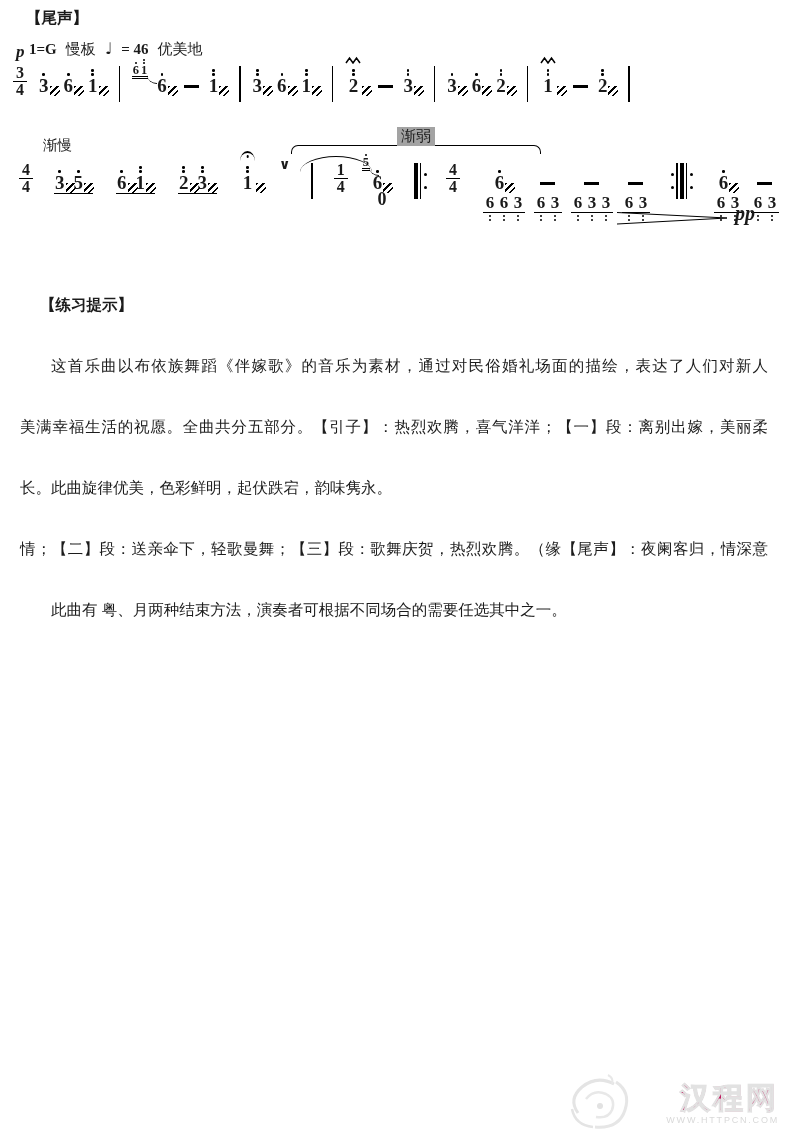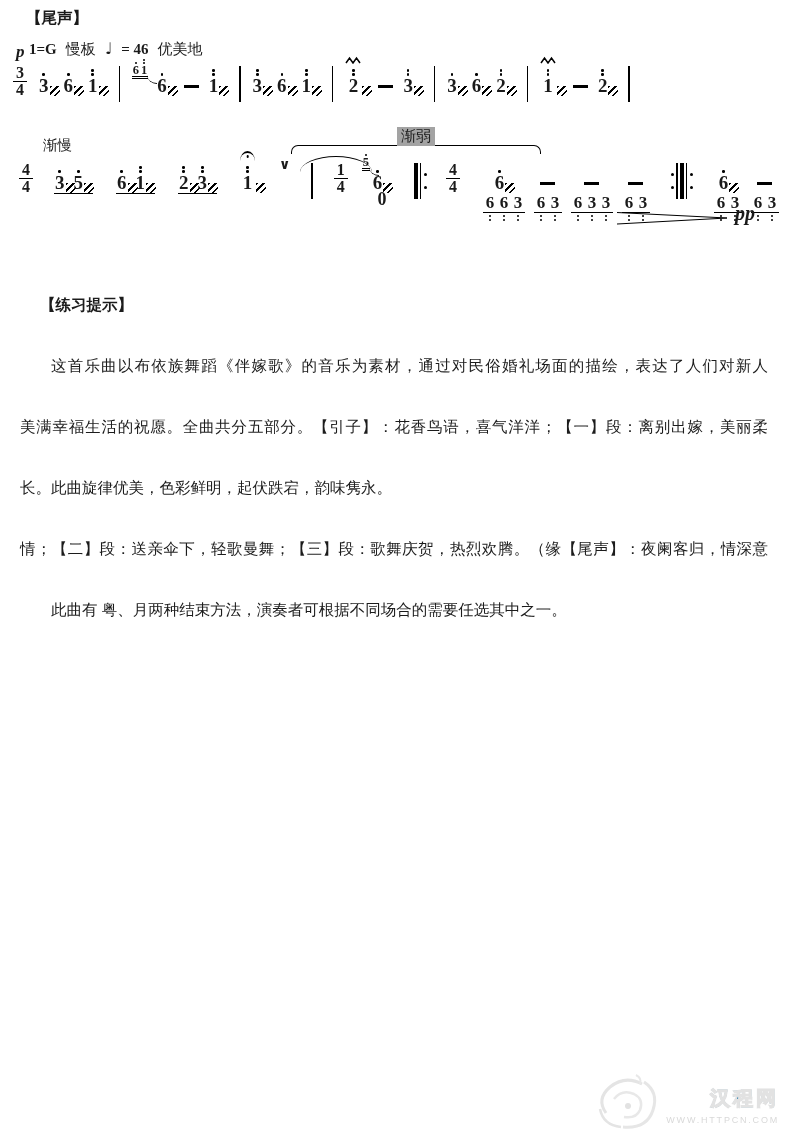--- a/index.html
+++ b/index.html
@@ -88,21 +88,21 @@
   
   #tips{position:absolute;left:20px;top:256px;width:748px;font-size:15.5px;line-height:25px;color:#1c1c1c;}
   #tipsTitle{font-weight:bold;padding-left:20px;}
   .tline{min-height:25px;margin-top:36px;}
   .ind{text-indent:31px;}
   .just{text-align:justify;text-align-last:justify;}
 
   
   #wm{position:absolute;right:6px;bottom:8px;display:flex;align-items:center;gap:2px;}
   #wmTextCol{display:flex;flex-direction:column;align-items:flex-end;}
-  #wmName{font-size:20px;font-weight:bold;color:#0369a1;-webkit-text-stroke:1.1px #e2e2e2;
+  #wmName{font-size:30px;font-weight:bold;color:#be185d;-webkit-text-stroke:1.1px #e2e2e2;
           letter-spacing:3px;line-height:30px;margin-left:42px;}
   #wmUrl{font-size:9px;color:#d9d9d9;letter-spacing:1.8px;margin-top:2px;}
 </style>
 </head>
 <body>
 
 <div id="page">
 
   <div id="sectionTitle">【尾声】</div>
 
@@ -680,21 +680,21 @@
       </span>
       <span class="tok-dash"></span>
       <span class="tok-dash"></span>
       <span class="tok-dash"></span>
     </div>
 
   <div id="tips">
     <div class="tline" id="tipsTitle">【练习提示】</div>
     <div id="tipsLines">
         <div class="tline ind just">这首乐曲以布依族舞蹈《伴嫁歌》的音乐为素材，通过对民俗婚礼场面的描绘，表达了人们对新人</div>
-        <div class="tline just">美满幸福生活的祝愿。全曲共分五部分。【引子】：花香鸟语，喜气洋洋；【一】段：离别出嫁，美丽柔</div>
+        <div class="tline just">美满幸福生活的祝愿。全曲共分五部分。【引子】：热烈欢腾，喜气洋洋；【一】段：离别出嫁，美丽柔</div>
         <div class="tline">长。此曲旋律优美，色彩鲜明，起伏跌宕，韵味隽永。</div>
         <div class="tline just">情；【二】段：送亲伞下，轻歌曼舞；【三】段：歌舞庆贺，热烈欢腾。（缘【尾声】：夜阑客归，情深意</div>
         <div class="tline ind">此曲有 粤、月两种结束方法，演奏者可根据不同场合的需要任选其中之一。</div>
       </div>
   </div>
 
   <div id="wm">
     <span>
       <svg width="74" height="66" viewBox="0 0 74 66" fill="none">
         <path d="M16 44 q-10 -14 4 -26 q15 -12 32 -3" stroke="#e4e4e4" stroke-width="3"></path>

